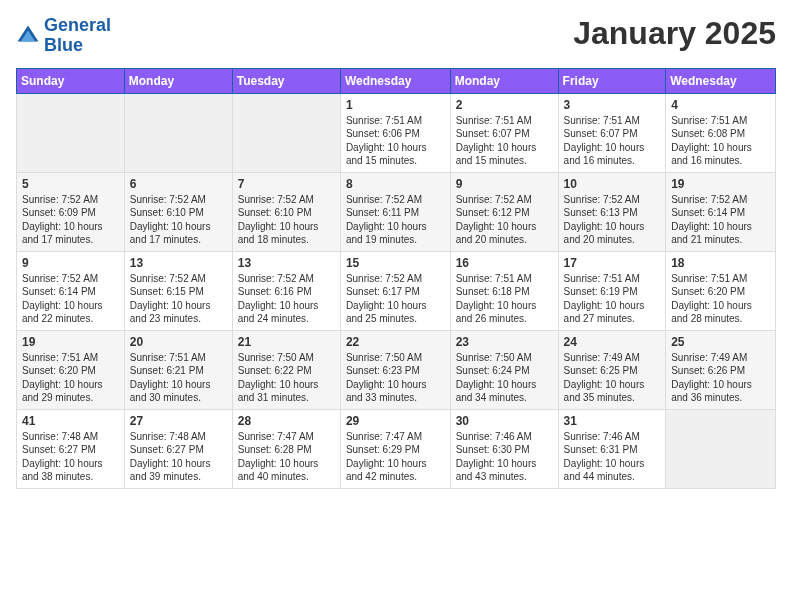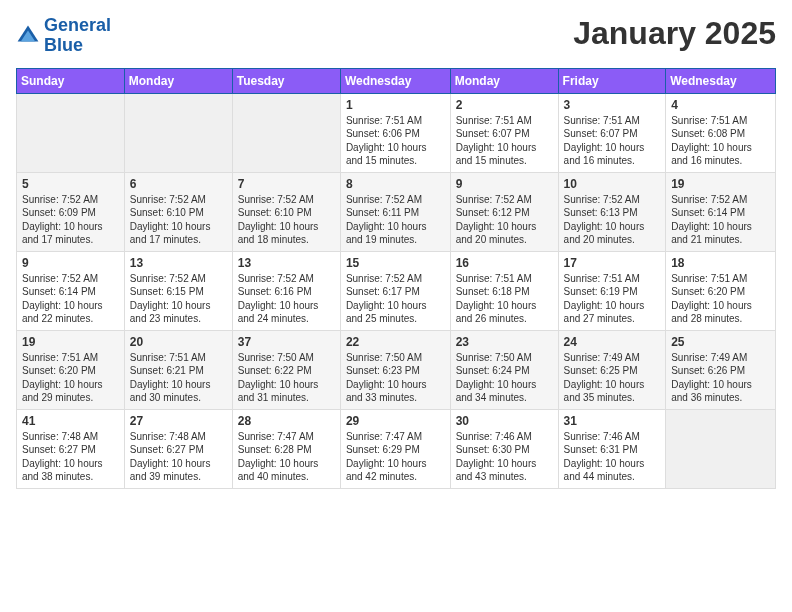--- a/index.html
+++ b/index.html
@@ -204,21 +204,21 @@
       <tr>
         <td>
           <div class="day-number">19</div>
           <div class="day-info">Sunrise: 7:51 AM<br>Sunset: 6:20 PM<br>Daylight: 10 hours and 29 minutes.</div>
         </td>
         <td>
           <div class="day-number">20</div>
           <div class="day-info">Sunrise: 7:51 AM<br>Sunset: 6:21 PM<br>Daylight: 10 hours and 30 minutes.</div>
         </td>
         <td>
-          <div class="day-number">37</div>
+          <div class="day-number">21</div>
           <div class="day-info">Sunrise: 7:50 AM<br>Sunset: 6:22 PM<br>Daylight: 10 hours and 31 minutes.</div>
         </td>
         <td>
           <div class="day-number">22</div>
           <div class="day-info">Sunrise: 7:50 AM<br>Sunset: 6:23 PM<br>Daylight: 10 hours and 33 minutes.</div>
         </td>
         <td>
           <div class="day-number">23</div>
           <div class="day-info">Sunrise: 7:50 AM<br>Sunset: 6:24 PM<br>Daylight: 10 hours and 34 minutes.</div>
         </td>

